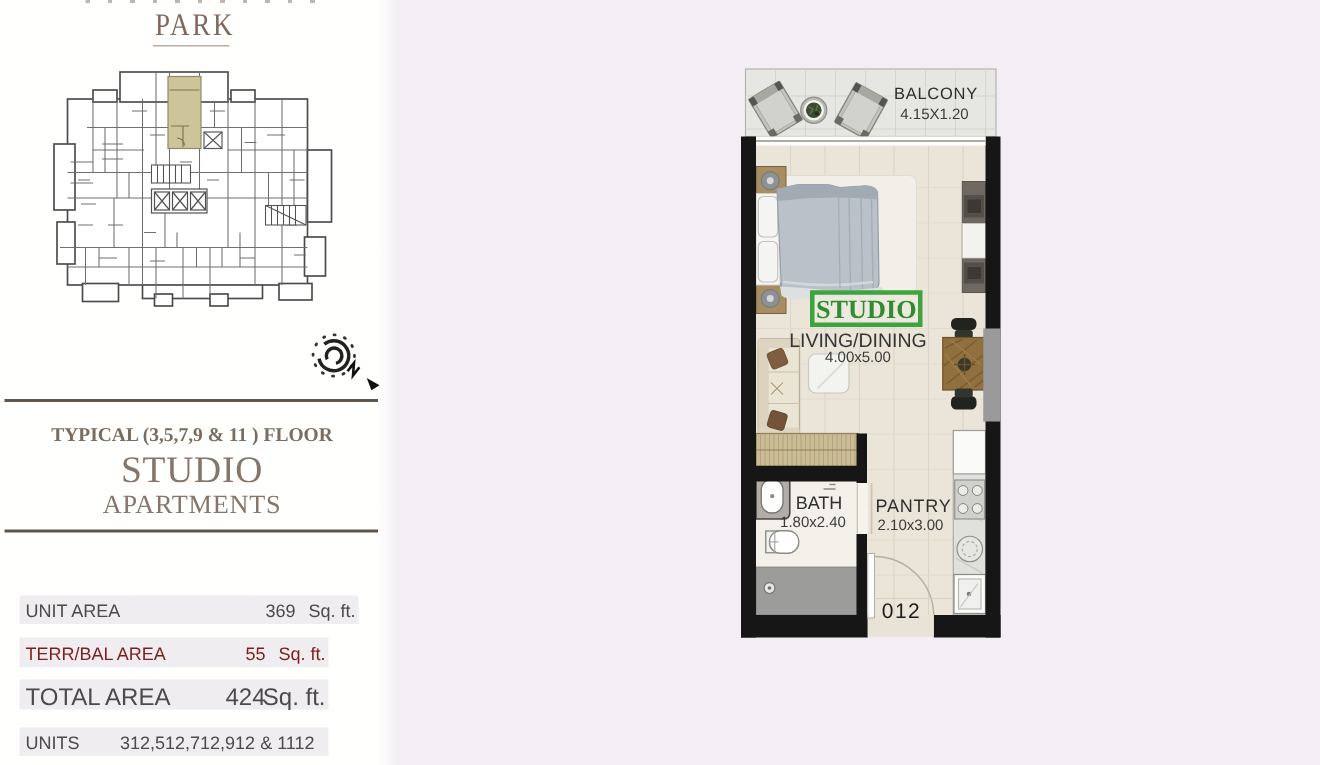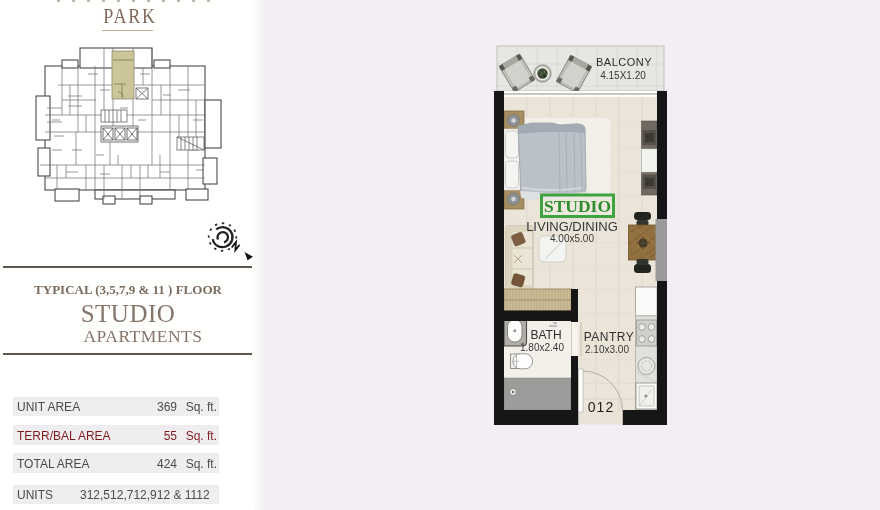--- a/index.html
+++ b/index.html
@@ -79,37 +79,37 @@
     </g>
   <path d="M41.5 36 l8.5 4.8 -5.4 3.4 z" fill="#111"></path>
 </svg>
 
 <div class="abs" style="left:3px;top:266px;width:249px;height:2px;background:#5e564c;"></div>
 
 <div class="abs" style="left:0;top:282px;width:256px;text-align:center;color:#7a6c5f;font-family:'Liberation Serif',serif;font-weight:bold;font-size:13px;">TYPICAL (3,5,7,9 &amp; 11 ) FLOOR</div>
 
 <div class="abs" style="left:0;top:300px;width:256px;text-align:center;color:#85756a;font-family:'Liberation Serif',serif;font-size:25px;letter-spacing:0.5px;">STUDIO</div>
 
-<div class="abs" style="left:0;top:326px;width:256px;text-align:center;color:#85756a;font-family:'Liberation Serif',serif;font-size:17.5px;letter-spacing:0.5px;padding-left:15px;">APARTMENTS</div>
+<div class="abs" style="left:0;top:326px;width:256px;text-align:center;color:#85756a;font-family:'Liberation Serif',serif;font-size:17.5px;letter-spacing:0.5px;">APARTMENTS</div>
 
 <div class="abs" style="left:3px;top:353px;width:249px;height:2px;background:#5e564c;"></div>
 
-<div class="abs" style="left:13px;top:397px;width:206px;height:19px;background:#f0edf0;color:#4b4b4b;font-size:12px;">
+<div class="abs" style="left:13px;top:397px;width:206px;height:19px;background:#f0edf0;color:#4b4b4b;font-size:12px;padding-left:20px;">
     <span class="abs" style="left:4px;top:3px;">UNIT AREA</span>
     <span class="abs" style="right:42px;top:3px;">369</span>
     <span class="abs" style="right:2px;top:3px;">Sq. ft.</span>
   </div>
 
 <div class="abs" style="left:13px;top:425px;width:206px;height:20px;background:#f0edf0;color:#7f1d1d;font-size:12px;">
     <span class="abs" style="left:4px;top:4px;">TERR/BAL AREA</span>
     <span class="abs" style="right:42px;top:4px;">55</span>
     <span class="abs" style="right:2px;top:4px;">Sq. ft.</span>
   </div>
 
-<div class="abs" style="left:13px;top:453px;width:206px;height:20px;background:#f0edf0;color:#4b4b4b;font-size:12px;">
+<div class="abs" style="left:13px;top:453px;width:206px;height:20px;background:#f0edf0;color:#4b4b4b;font-size:16px;">
     <span class="abs" style="left:4px;top:4px;">TOTAL AREA</span>
     <span class="abs" style="right:42px;top:4px;margin-left:44px;">424</span>
     <span class="abs" style="right:2px;top:4px;">Sq. ft.</span>
   </div>
 
 <div class="abs" style="left:13px;top:485px;width:206px;height:19px;background:#f0edf0;color:#4b4b4b;font-size:12px;">
     <span class="abs" style="left:4px;top:3px;">UNITS</span>
     <span class="abs" style="left:67px;top:3px;">312,512,712,912 &amp; 1112</span>
   </div>
 

